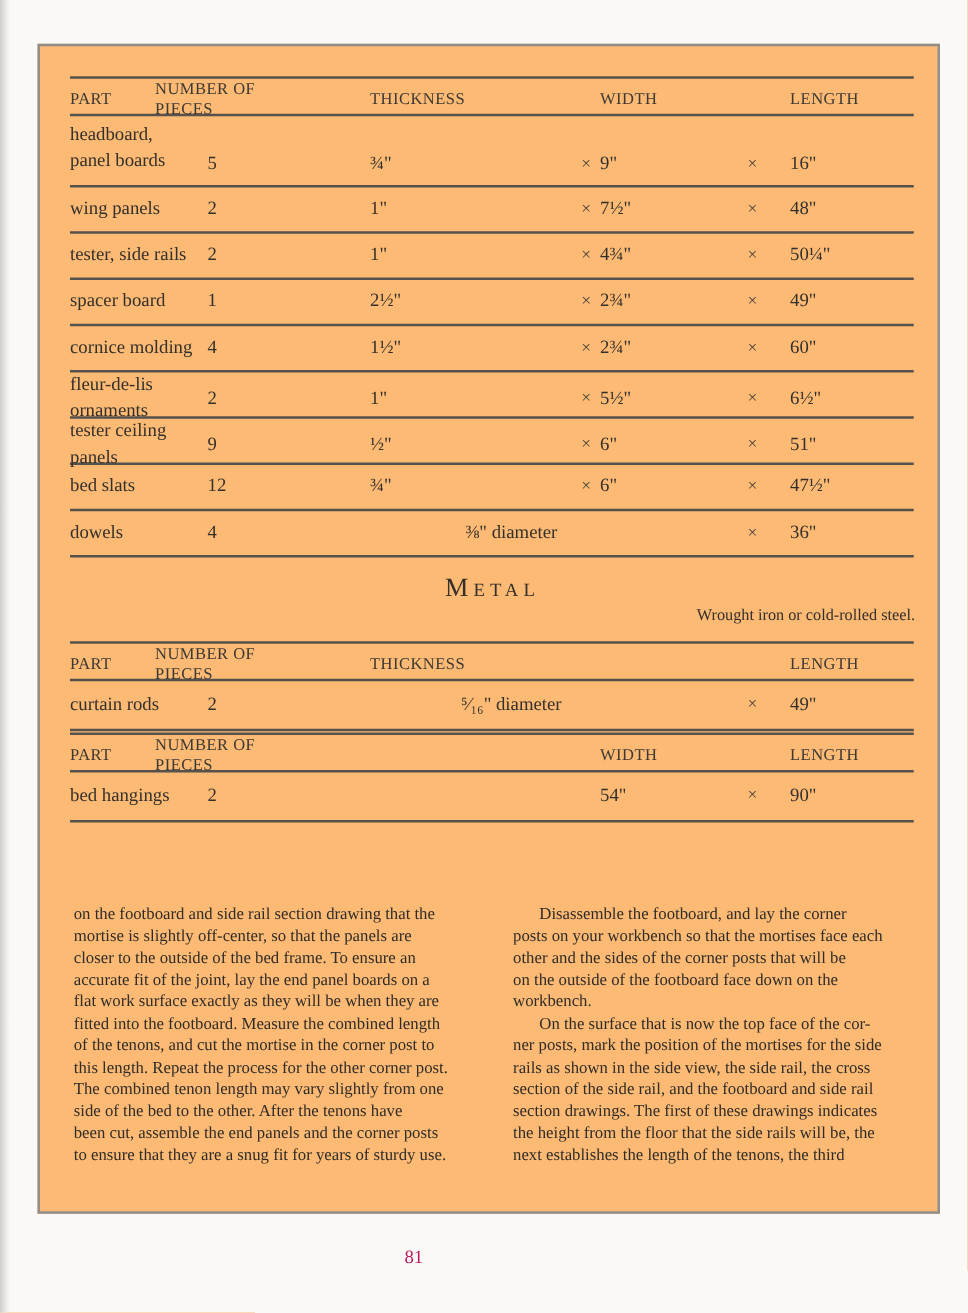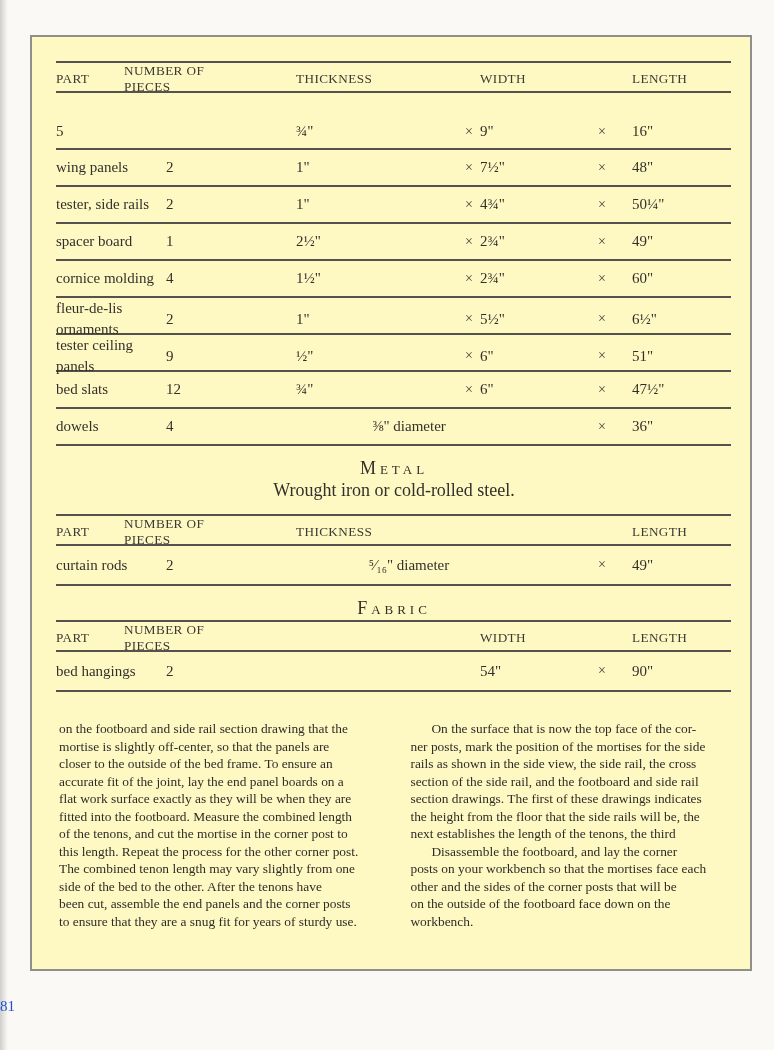--- a/index.html
+++ b/index.html
@@ -5,21 +5,21 @@
   html,body{margin:0;padding:0;}
   body{
     width:774px;height:1050px;position:relative;overflow:hidden;
     background:#faf9f6;
     font-family:"Liberation Serif","DejaVu Serif",serif;
     color:#33302b;
   }
   .scan-edge{position:absolute;left:0;top:0;width:8px;height:1050px;
     background:linear-gradient(90deg,#cfcecb 0%,#e9e8e4 55%,rgba(233,232,228,0) 100%);}
   .frame{position:absolute;left:30px;top:35px;width:722px;height:936px;
-    border:2px solid #918f8b;box-sizing:border-box;background:#fef9c3;}
+    border:2px solid #918f8b;box-sizing:border-box;background:#fdba74;}
   .content{position:absolute;left:24px;top:24px;width:676px;}
 
   
   .grid{display:grid;grid-template-columns:110px 130px 162px 22px 92px 60px 60px 39px;
     width:675px;align-items:center;}
   .trule{border-top:2px solid #55524d;width:675px;}
   .cell{font-size:15px;}
   .hdr{height:28px;}
   .hdr .cell{font-size:13.2px;letter-spacing:.4px;color:#3c3934;}
   .row{height:35px;box-sizing:border-box;}
@@ -27,33 +27,33 @@
   .mrow{height:38px;box-sizing:border-box;}
   .part{text-align:left;white-space:pre-line;line-height:1.4;}
   .num{text-align:left;}
   .c{}
   .x{text-align:center;font-size:14px;color:#45423d;}
   .c3{grid-column:3}.c4{grid-column:4}.c5{grid-column:5}.c6{grid-column:6}.c7{grid-column:7}
   .span-thick{grid-column:3/6;text-align:center;transform:translateX(-25px);}
   .hdr-pieces{transform:translateX(-42px);}
 
   .sec-head{text-align:center;font-variant:small-caps;letter-spacing:4px;
-    font-weight:normal;font-size:18px;margin:12px 0 1px;color:#332f2a;}
-  .sec-sub{text-align:center;font-size:18px;margin:0 0 13px;color:#33302b;}
+    font-weight:normal;font-size:21px;margin:12px 0 1px;color:#332f2a;}
+  .sec-sub{text-align:right;font-size:13px;margin:0 0 13px;color:#33302b;}
   .tbl{margin-top:0;}
   .mt{margin-top:1px;}
 
-  .cols{display:flex;gap:22px;margin-top:28px;margin-left:3px;}
+  .cols{display:flex;gap:22px;margin-top:64px;margin-left:3px;}
   .colL{width:333px;}
   .colR{width:325px;}
   .bodyp{margin:0;font-size:13.4px;line-height:17.5px;white-space:pre;color:#2f2c28;}
   .bodyp.ind{text-indent:21px;}
 
-  .pageno{position:absolute;left:0;top:998px;width:662px;text-align:left;
-    font-size:15px;color:#1d4ed8;}
+  .pageno{position:absolute;left:0;top:998px;width:662px;text-align:center;
+    font-size:15px;color:#be185d;}
 </style>
 </head>
 <body>
 
 <div class="scan-edge"></div>
 
 <div class="frame">
   <div class="content">
 
     <section class="tbl">
@@ -61,20 +61,22 @@
       <div class="grid hdr">
         <div class="cell part">PART</div>
         <div class="cell num hdr-pieces">NUMBER OF PIECES</div>
         <div class="cell c c3">THICKNESS</div>
         <div class="cell c c5">WIDTH</div>
         <div class="cell c c7">LENGTH</div>
       </div>
       <div class="trule"></div>
       <div id="wood-rows">
           <div class="grid row tall">
+            <div class="cell part">headboard,
+panel boards</div>
             <div class="cell num">5</div>
             <div class="cell c c3">¾"</div>
             <div class="cell x c4">×</div>
             <div class="cell c c5">9"</div>
             <div class="cell x c6">×</div>
             <div class="cell c c7">16"</div>
           </div>
           <div class="trule"></div>
           <div class="grid row">
             <div class="cell part">wing panels</div>
@@ -173,21 +175,20 @@
             <div class="cell part">curtain rods</div>
             <div class="cell num">2</div>
             <div class="cell c span-thick">⁵⁄₁₆" diameter</div>
             <div class="cell x c6">×</div>
             <div class="cell c c7">49"</div>
           </div>
           <div class="trule"></div>
         </div>
     </section>
 
-    <h3 class="sec-head">Fabric</h3>
     <section class="tbl mt">
       <div class="trule"></div>
       <div class="grid hdr">
         <div class="cell part">PART</div>
         <div class="cell num hdr-pieces">NUMBER OF PIECES</div>
         <div class="cell c c5">WIDTH</div>
         <div class="cell c c7">LENGTH</div>
       </div>
       <div class="trule"></div>
       <div id="fabric-rows">
@@ -211,31 +212,31 @@
 flat work surface exactly as they will be when they are
 fitted into the footboard. Measure the combined length
 of the tenons, and cut the mortise in the corner post to
 this length. Repeat the process for the other corner post.
 The combined tenon length may vary slightly from one
 side of the bed to the other. After the tenons have
 been cut, assemble the end panels and the corner posts
 to ensure that they are a snug fit for years of sturdy use.</p>
         </div>
       <div class="colR" id="right-col">
+          <p class="bodyp ind">Disassemble the footboard, and lay the corner
+posts on your workbench so that the mortises face each
+other and the sides of the corner posts that will be
+on the outside of the footboard face down on the
+workbench.</p>
           <p class="bodyp ind">On the surface that is now the top face of the cor-
 ner posts, mark the position of the mortises for the side
 rails as shown in the side view, the side rail, the cross
 section of the side rail, and the footboard and side rail
 section drawings. The first of these drawings indicates
 the height from the floor that the side rails will be, the
 next establishes the length of the tenons, the third</p>
-          <p class="bodyp ind">Disassemble the footboard, and lay the corner
-posts on your workbench so that the mortises face each
-other and the sides of the corner posts that will be
-on the outside of the footboard face down on the
-workbench.</p>
         </div>
     </div>
 
   </div>
 </div>
 
 <div class="pageno">81</div>
 
 </body></html>

